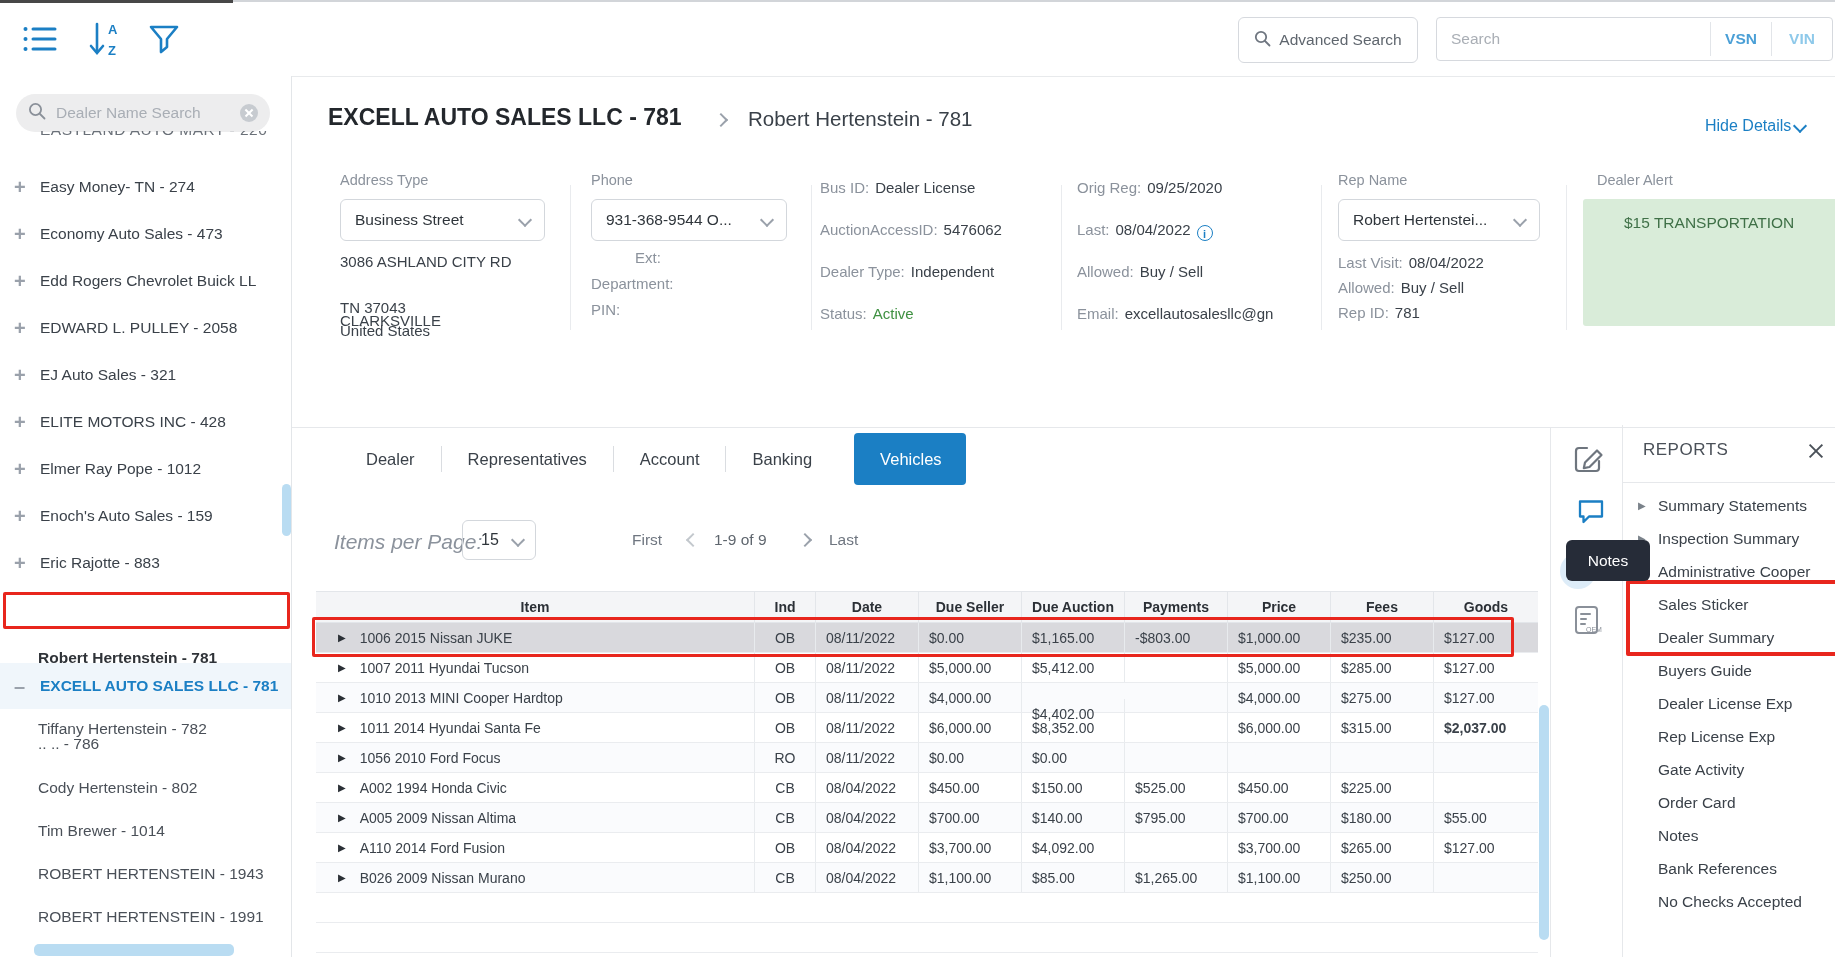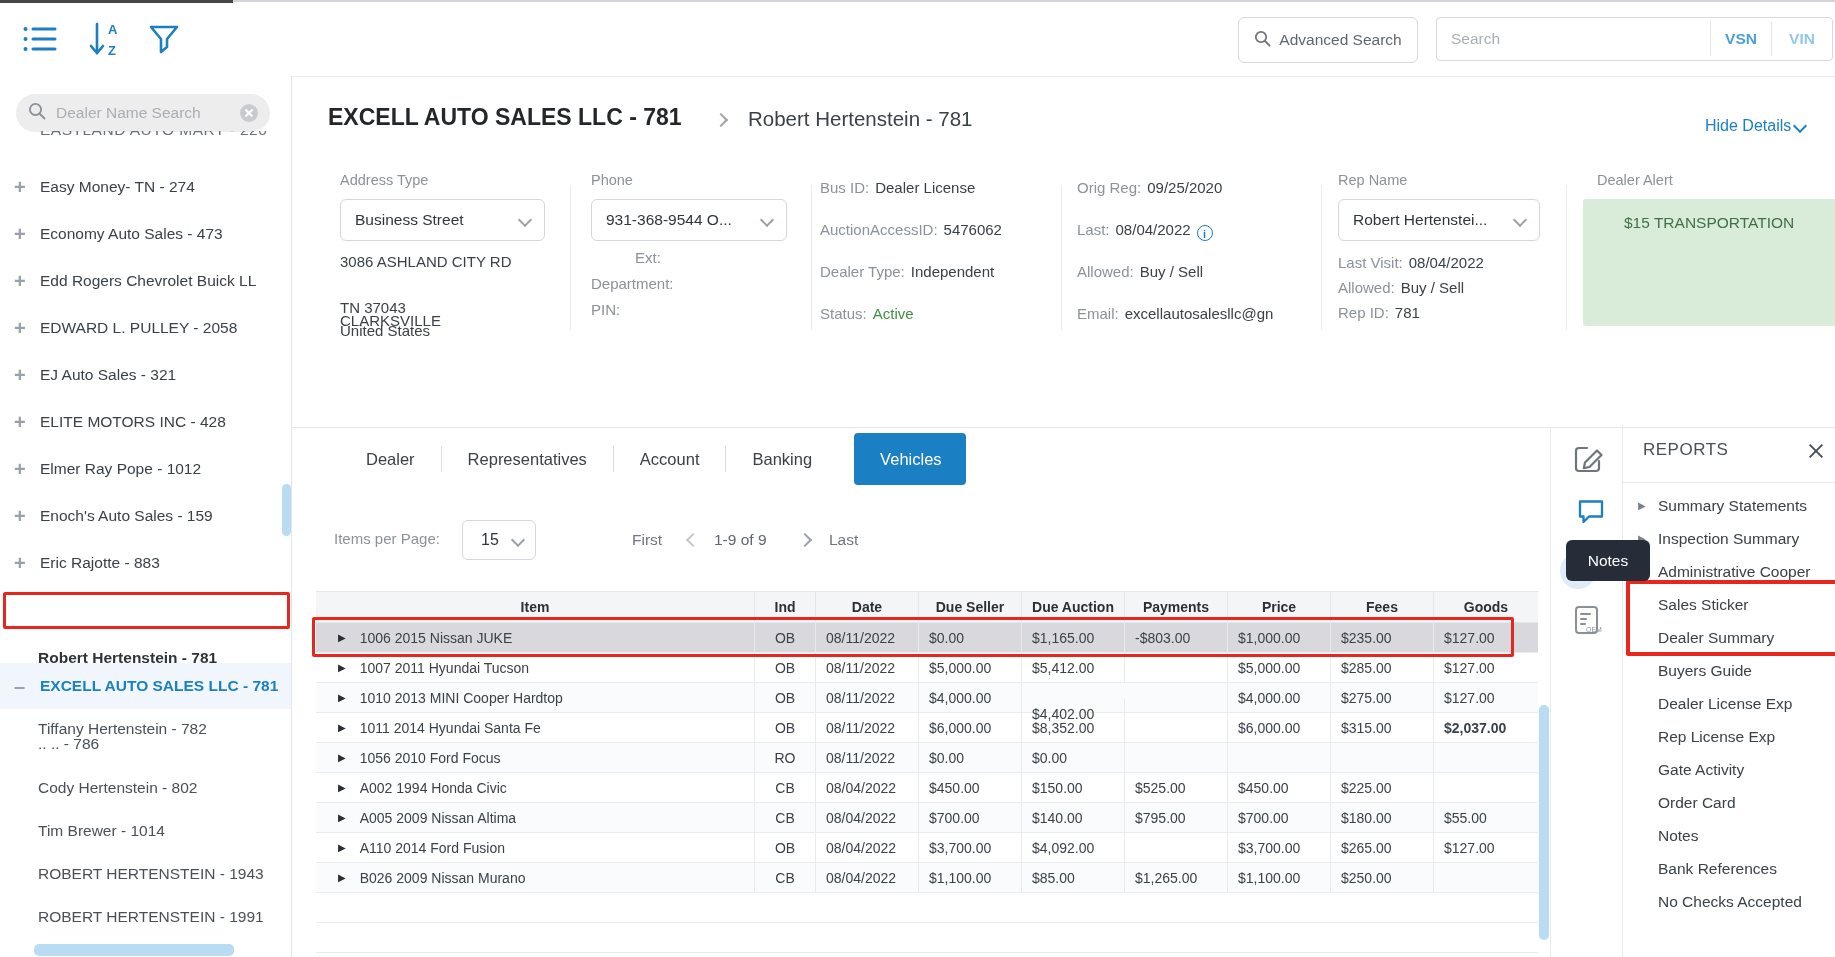--- a/index.html
+++ b/index.html
@@ -73,21 +73,21 @@
   .info-i{display:inline-block;width:16px;height:16px;border:1.6px solid #1b7fc4;border-radius:50%;color:#1b7fc4;
           font-size:11px;line-height:16px;text-align:center;font-weight:700;vertical-align:-3px;margin-left:6px;box-sizing:border-box;}
   .status-green{color:#3f9142 !important;}
   
   .hline{position:absolute;height:1px;background:#e6e8eb;}
   #tabs{position:absolute;left:340px;top:433px;height:52px;display:flex;align-items:center;}
   .tab{height:52px;line-height:52px;padding:0 26px;font-size:16.5px;color:#3a4149;cursor:default;}
   .tab-active{background:#1b7fc4;color:#fff;border-radius:4px;width:60px;text-align:center;margin-left:16px;}
   .tab-div{width:1px;height:26px;background:#dadde1;}
   
-  #pg-label{left:334px;top:530px;font-size:15px;color:#8b929c;}
+  #pg-label{left:334px;top:530px;font-size:21px;color:#8b929c;font-style:italic;}
   #pg-select{left:462px;top:520px;width:74px;height:40px;border:1px solid #d3d7dc;border-radius:6px;
              display:flex;align-items:center;justify-content:space-between;padding:0 12px 0 18px;box-sizing:border-box;
              font-size:16px;color:#2f353b;}
   .pg-txt{font-size:15.5px;color:#6f7680;}
   
   #vtable{left:316px;top:591px;width:1222px;}
   #thead{display:flex;height:32px;background:#f4f5f7;border-top:1px solid #e3e6ea;border-bottom:1px solid #e3e6ea;box-sizing:border-box;}
   .th{display:flex;align-items:center;justify-content:center;font-size:14px;font-weight:700;color:#2b3036;
       border-right:1px solid #e3e6ea;box-sizing:border-box;height:100%;}
   .th:last-child{border-right:none;}

